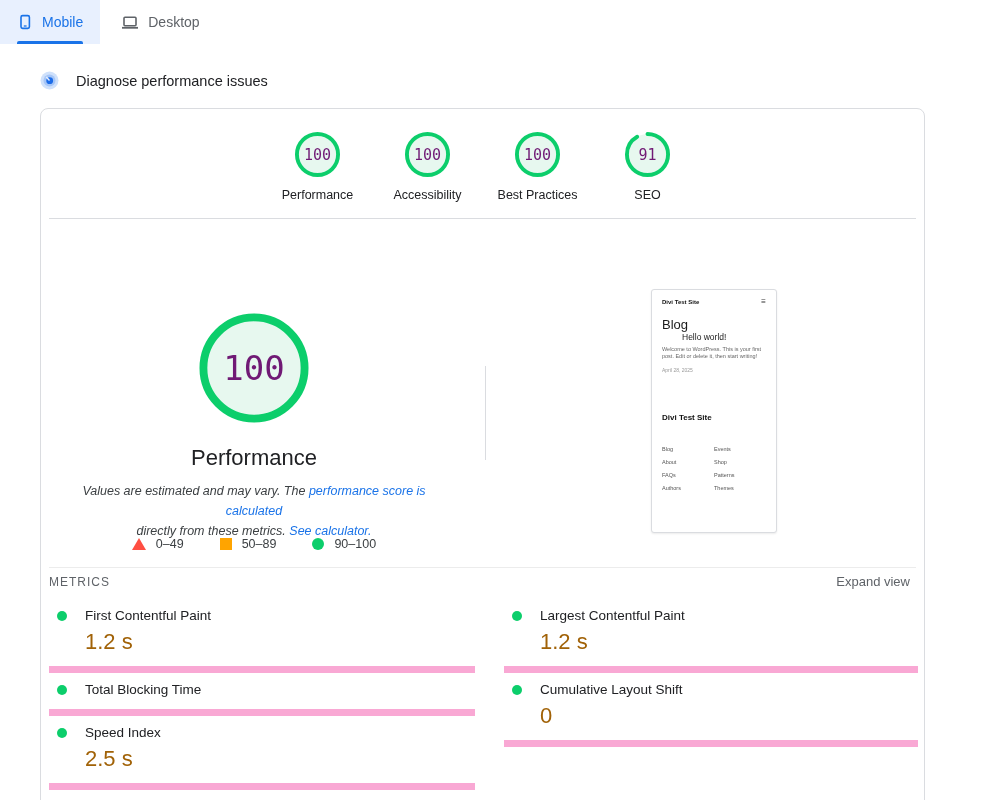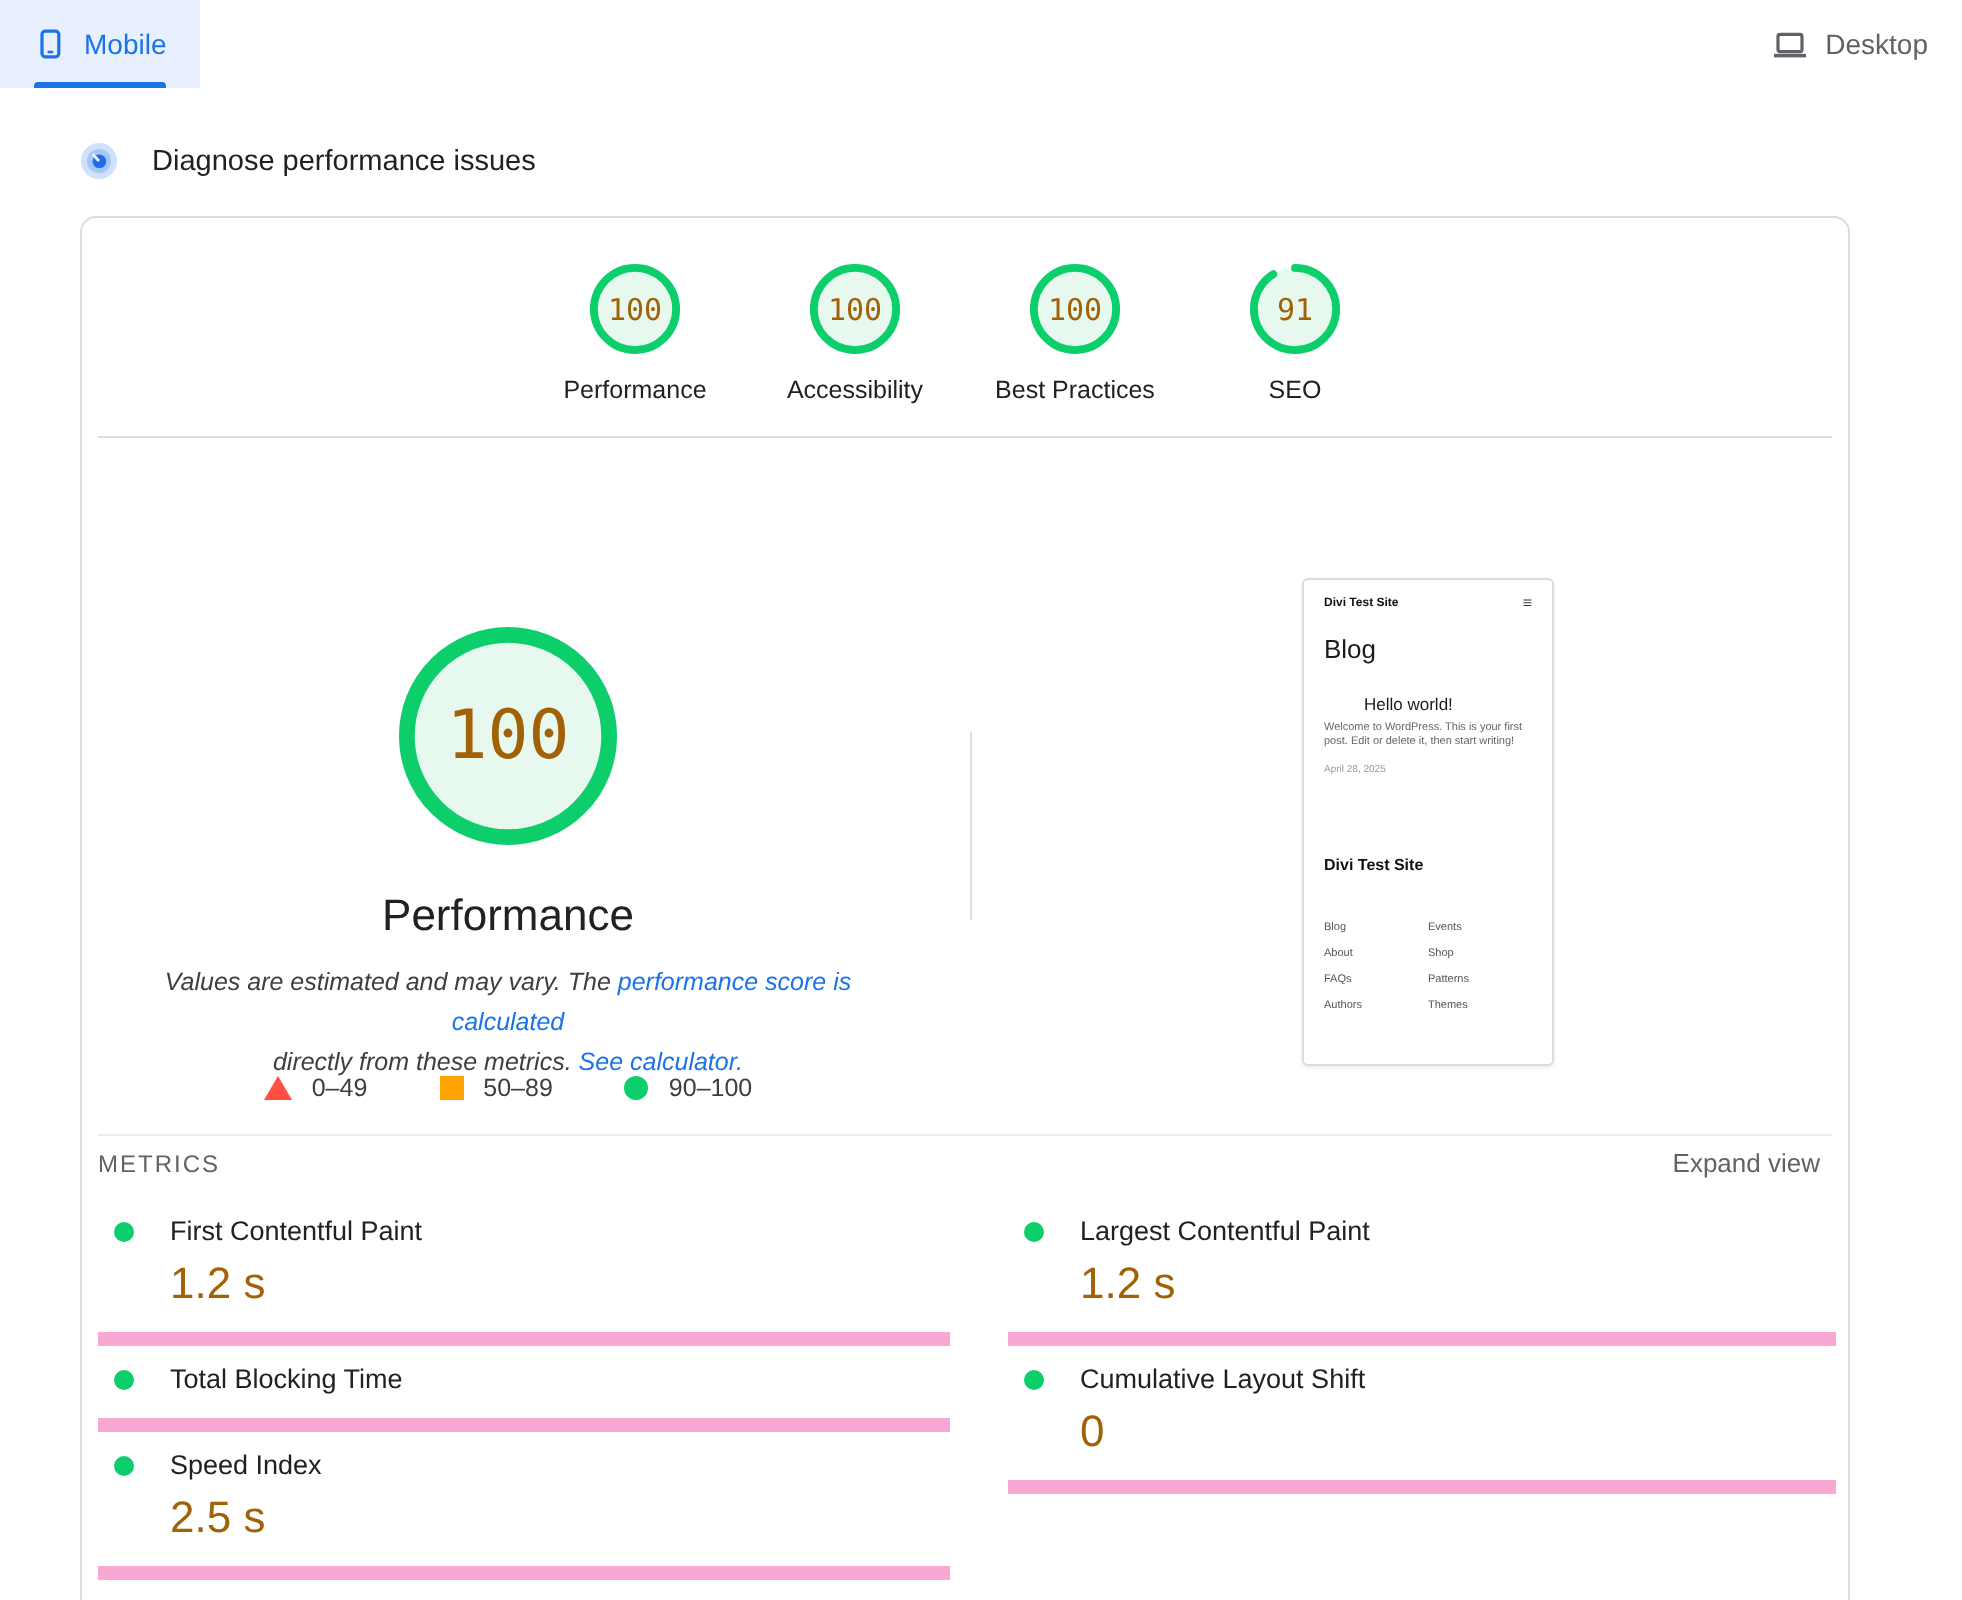--- a/index.html
+++ b/index.html
@@ -1,21 +1,21 @@
 <!DOCTYPE html>
 <html><head>
 <meta charset="utf-8">
 <style>
   * { margin:0; padding:0; box-sizing:border-box; }
   html,body { width:981px; height:800px; overflow:hidden; background:#fff;
               font-family:"Liberation Sans", sans-serif; }
   .mono { font-family:"DejaVu Sans Mono", monospace; }
 
   
-  .tabbar { position:absolute; top:0; left:0; right:0; display:flex; justify-content:space-between; gap:4px; }
+  .tabbar { position:absolute; top:0; left:0; right:0; display:flex; justify-content:flex-start; gap:4px; }
   .tab { height:44px; display:flex; align-items:center; gap:9px; padding:0 17px;
          font-size:14px; font-weight:500; position:relative; cursor:pointer; }
   .tab.active { background:#e8f0fe; color:#1a73e8; }
   .tab.inactive { color:#5f6368; }
   .tab .underline { position:absolute; bottom:0; left:17px; right:17px; height:3px;
                     background:#1a73e8; border-radius:2px 2px 0 0; }
 
   
   .diagnose { position:absolute; top:71px; left:40px; display:flex; align-items:center; gap:17px; }
   .diagnose-label { font-size:14.5px; font-weight:500; color:#202124; }
@@ -23,21 +23,21 @@
   
   .card { position:absolute; left:40px; top:108px; width:885px; height:714px;
           border:1px solid #dadce0; border-radius:8px; background:#fff; }
 
   
   .gauges-row { position:absolute; top:22px; left:0; right:0; display:flex; justify-content:center; }
   .sg { width:110px; display:flex; flex-direction:column; align-items:center; cursor:pointer; }
   .ring { position:relative; width:47px; height:47px; }
   .ring svg { position:absolute; inset:0; }
   .ring .num { position:absolute; inset:0; display:flex; align-items:center; justify-content:center;
-               font-size:15px; color:#a16207; }
+               font-size:15px; color:#701a75; }
   .sg .lbl { margin-top:10px; font-size:12.5px; color:#202124; }
 
   .divider1 { position:absolute; top:109px; left:8px; right:8px; height:1px; background:#dadce0; }
 
   
   .big-gauge { position:absolute; left:158px; top:204px; width:110px; height:110px; }
   .big-gauge .num { font-size:34px; }
   .perf-title { position:absolute; top:336px; left:63px; width:300px; text-align:center;
                 font-size:22px; color:#202124; }
   .perf-desc { position:absolute; top:372px; left:13px; width:400px; text-align:center;
@@ -54,21 +54,21 @@
   .vdiv { position:absolute; left:444px; top:257px; width:1px; height:94px; background:#dadce0; }
 
   
   .thumb { position:absolute; left:610px; top:180px; width:126px; height:244px;
            border:1px solid #dadce0; border-radius:3px; background:#fff;
            box-shadow:0 1px 2px rgba(0,0,0,.08); overflow:hidden; padding:9px 10px; }
   .t-head { display:flex; justify-content:space-between; align-items:center; }
   .t-site { font-size:6px; font-weight:700; color:#111; }
   .t-menu { font-size:8px; color:#333; line-height:6px; }
   .t-blog { margin-top:12px; font-size:13px; color:#1b1b1b; }
-  .t-post { margin-top:15px; font-size:8.5px; font-weight:500; color:#1b1b1b;padding-left:20px; }
+  .t-post { font-size:8.5px; font-weight:500; color:#1b1b1b;padding-left:20px; }
   .t-ex   { margin-top:4px; font-size:5.5px; line-height:7px; color:#666; }
   .t-date { margin-top:7px; font-size:5px; color:#9a9a9a; }
   .t-f-title { margin-top:40px; font-size:8px; font-weight:700; color:#111; }
   .t-links { margin-top:24px; display:grid; grid-template-columns:52px 1fr; row-gap:7px;
              font-size:5.5px; color:#555; }
 
   
   .m-divider-top { position:absolute; top:458px; left:8px; right:8px; height:1px; background:#ececec; }
   .m-header { position:absolute; top:466px; left:8px; font-size:12px; letter-spacing:1px; color:#5f6368; }
   .m-expand { position:absolute; top:465px; right:14px; font-size:13px; color:#5f6368; cursor:pointer; }

